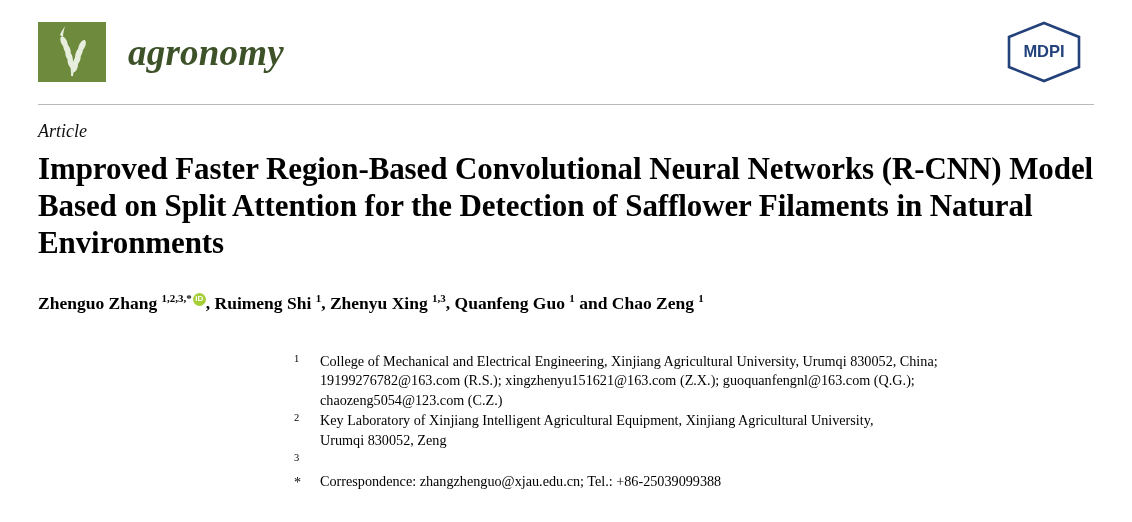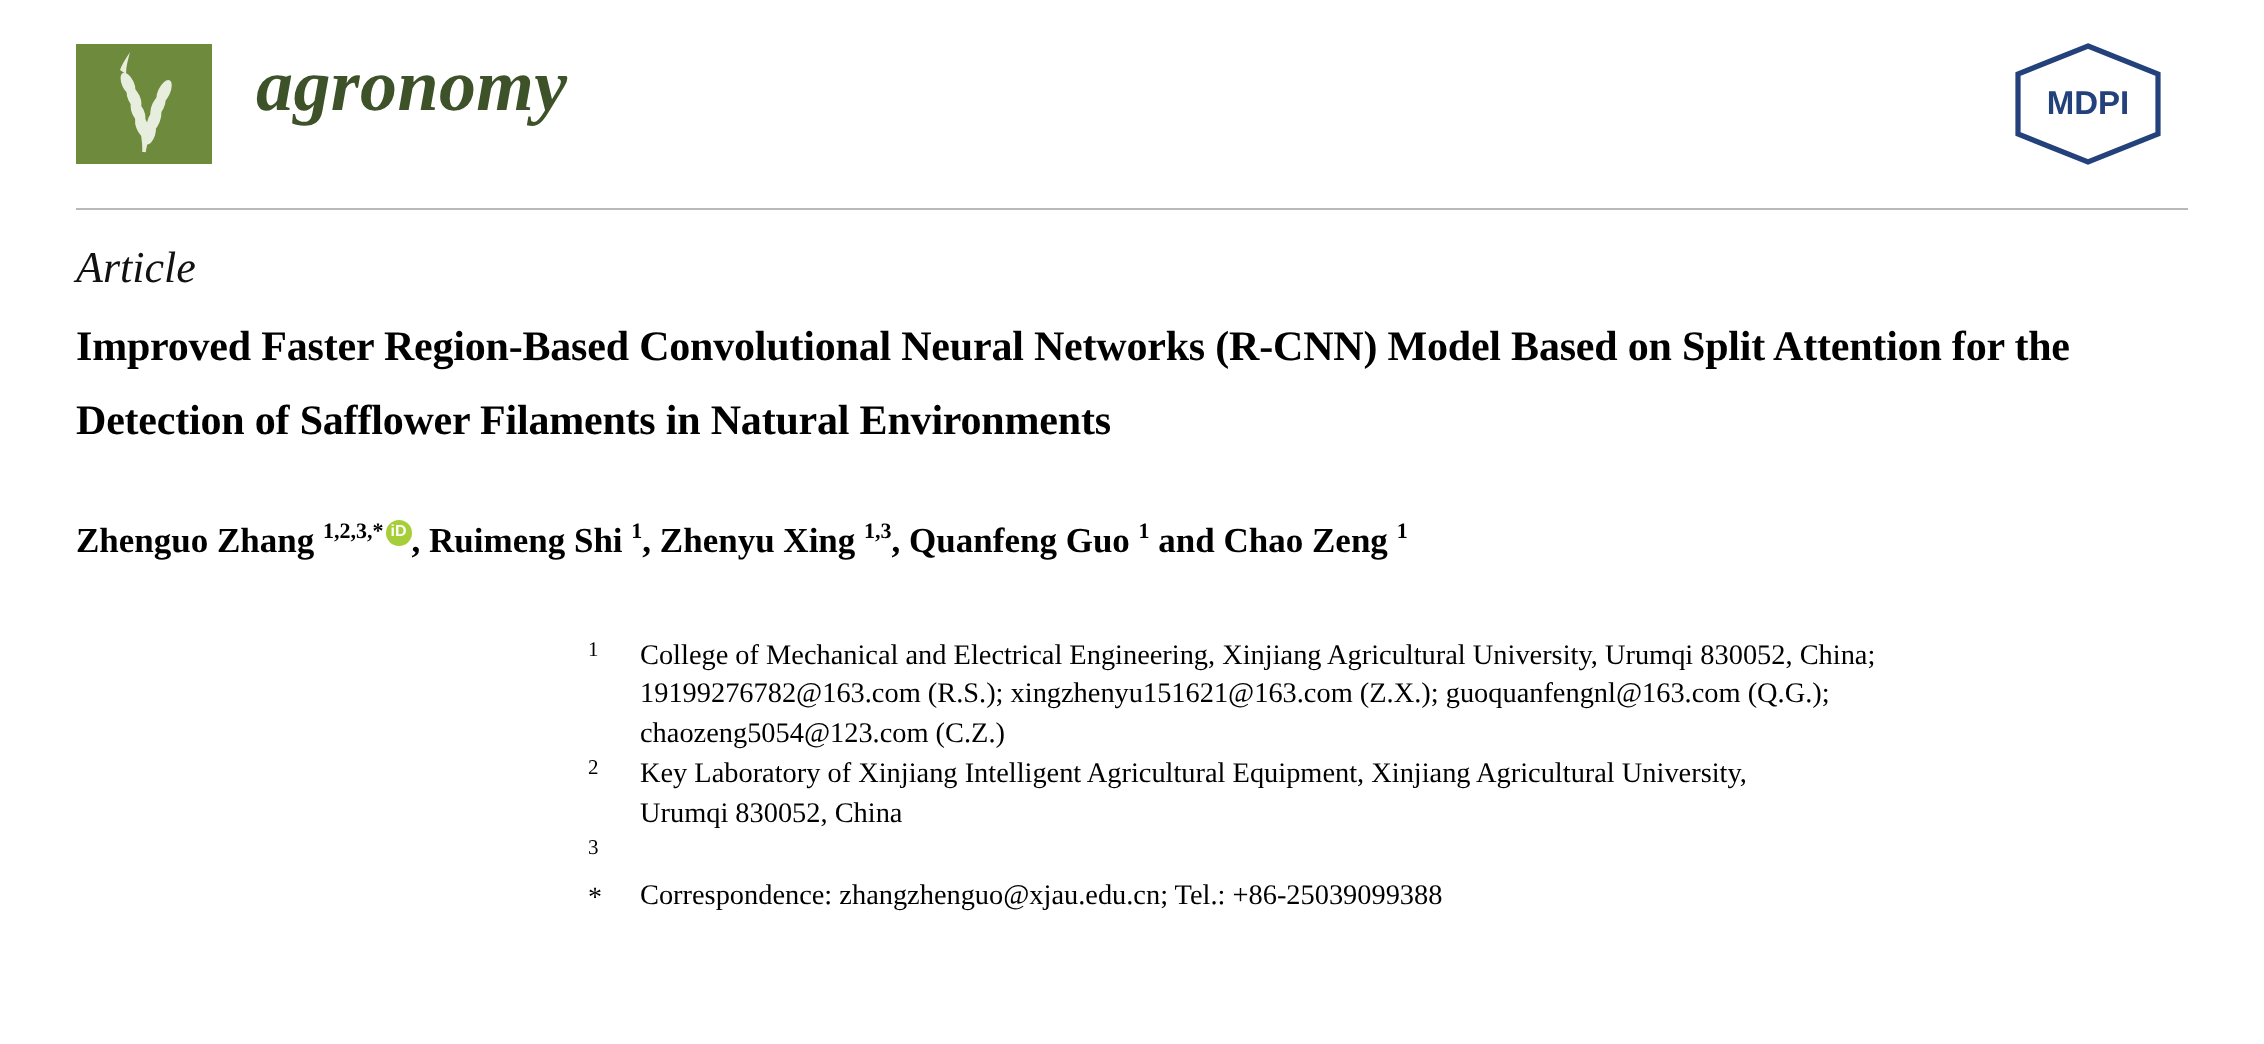--- a/index.html
+++ b/index.html
@@ -25,21 +25,21 @@
   
   .masthead {
     display: flex;
     align-items: center;
     justify-content: space-between;
     height: 80px;
     padding-top: 12px;
   }
   .journal-block {
     display: flex;
-    align-items: flex-start;
+    align-items: center;
   }
   .journal-logo {
     width: 68px;
     height: 60px;
     background: #6e8b3d;
     position: relative;
     overflow: hidden;
     flex: none;
   }
   .journal-logo svg { display: block; }
@@ -63,28 +63,28 @@
 
   .rule {
     border-top: 1px solid #b9b9b9;
     margin-top: 12px;
   }
 
   
   .article-type {
     font-family: "Liberation Serif", serif;
     font-style: italic;
-    font-size: 22px;
+    font-size: 18px;
     color: #111;
     margin-top: 16px;
   }
   .title {
     font-family: "Liberation Serif", serif;
     font-weight: bold;
-    font-size: 21px;
+    font-size: 31px;
     line-height: 37px;
     margin-top: 8px;
     letter-spacing: -0.1px;
   }
   .authors {
     font-family: "Liberation Serif", serif;
     font-weight: bold;
     font-size: 17.5px;
     margin-top: 26px;
     line-height: 22px;
@@ -204,21 +204,21 @@
         <div>College of Mechanical and Electrical Engineering, Xinjiang Agricultural University, Urumqi 830052, China;</div>
         <div>19199276782@163.com (R.S.); xingzhenyu151621@163.com (Z.X.); guoquanfengnl@163.com (Q.G.);</div>
         <div>chaozeng5054@123.com (C.Z.)</div>
       </div>
     </div>
 
     <div class="aff-row">
       <div class="aff-marker">2</div>
       <div class="aff-text">
         <div>Key Laboratory of Xinjiang Intelligent Agricultural Equipment, Xinjiang Agricultural University,</div>
-        <div>Urumqi 830052, China</div>
+        <div>Urumqi 830052, Zeng</div>
       </div>
     </div>
 
     <div class="aff-row">
       <div class="aff-marker">3</div>
       <div class="aff-text">
       </div>
     </div>
 
     <div class="aff-row">

